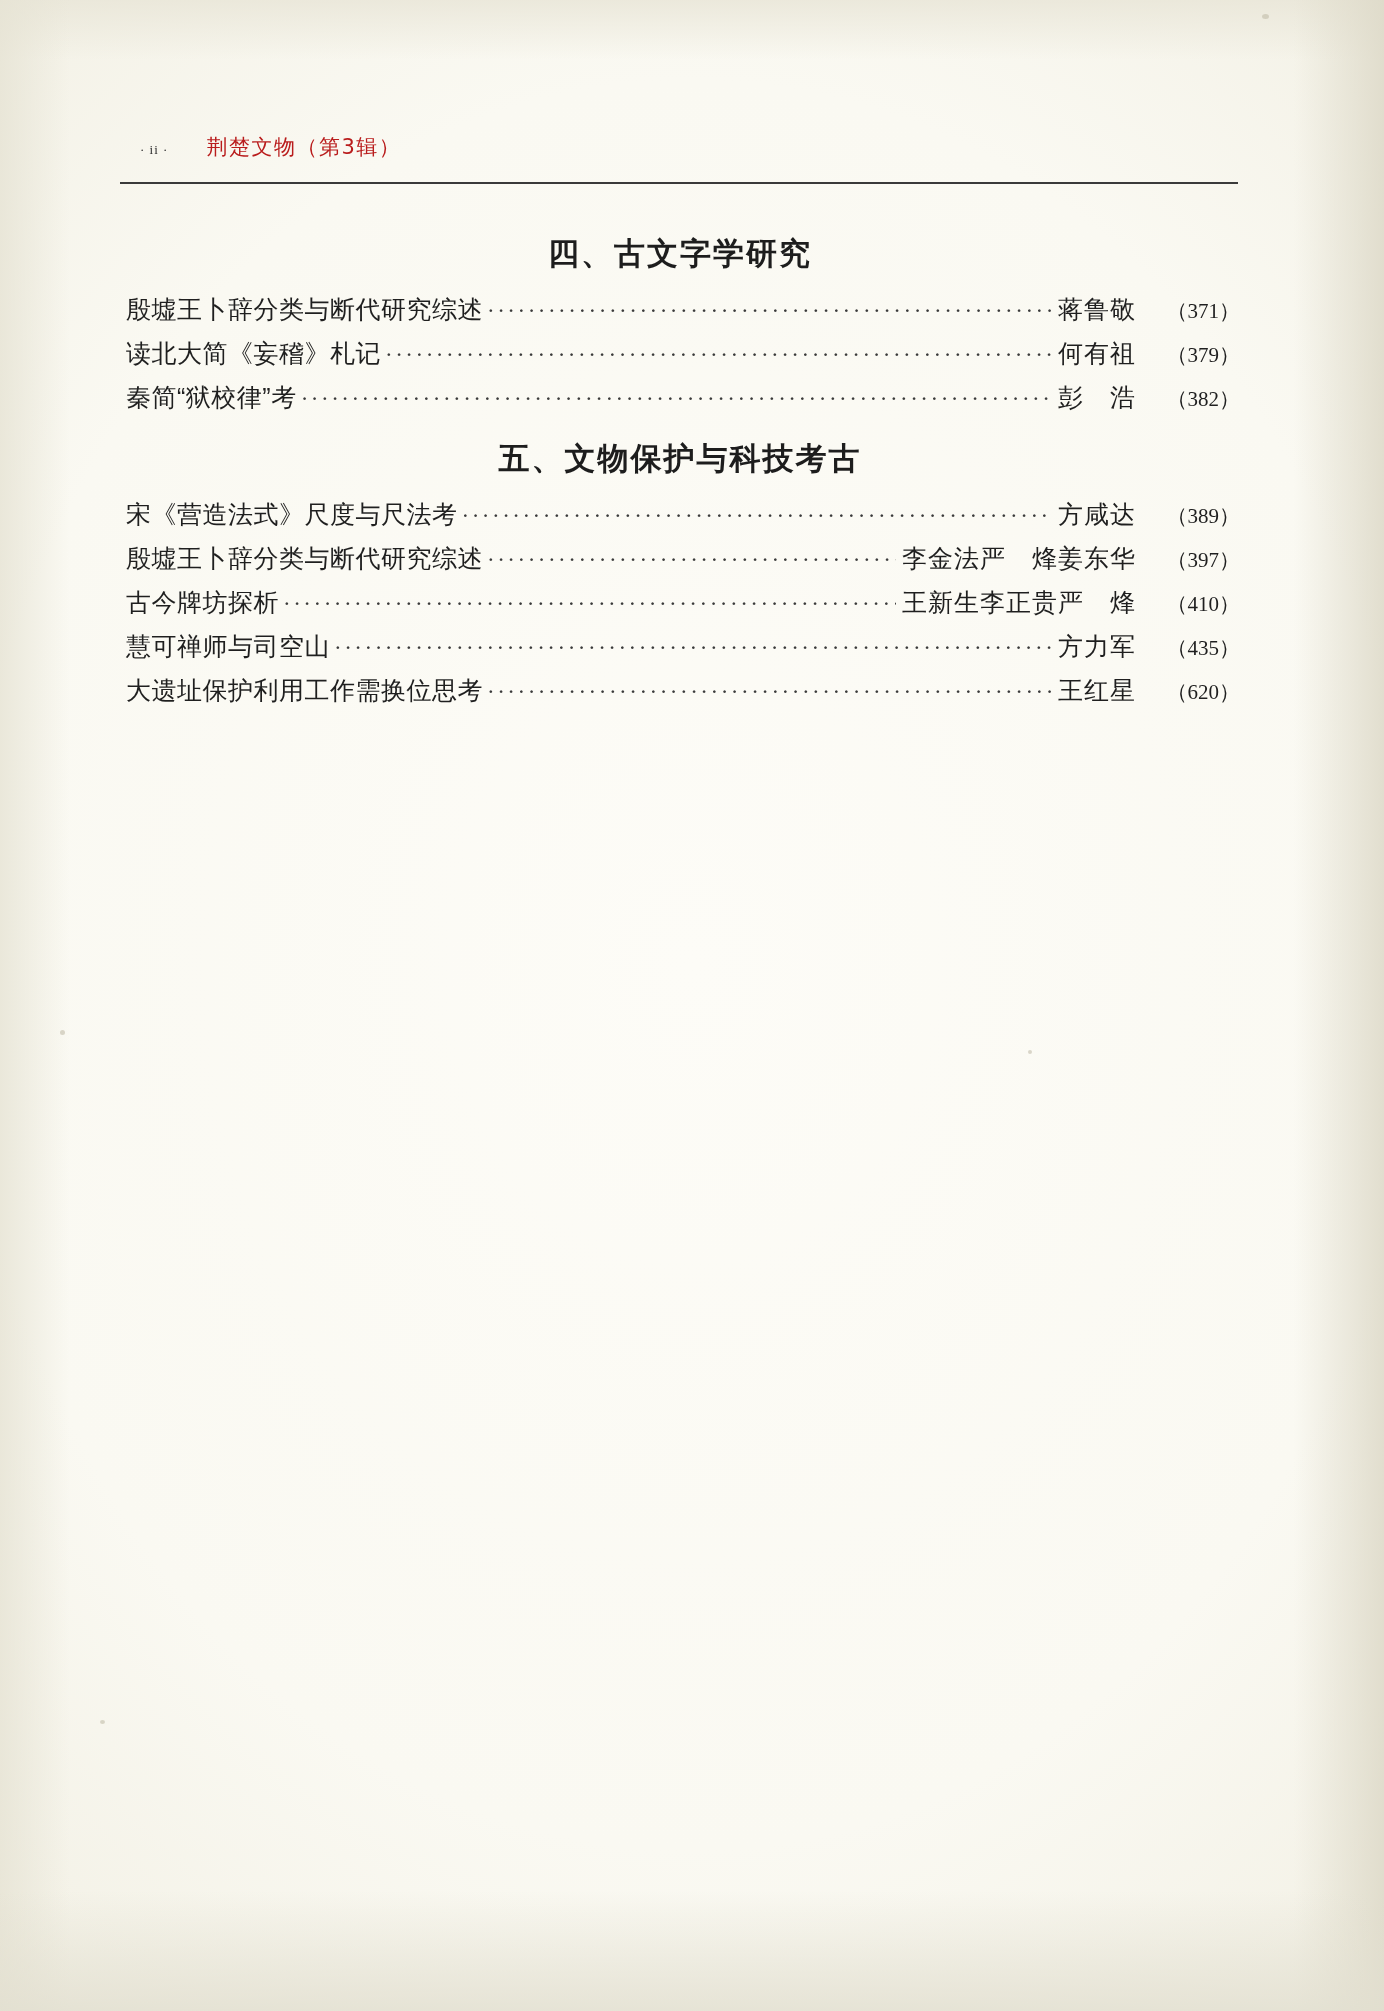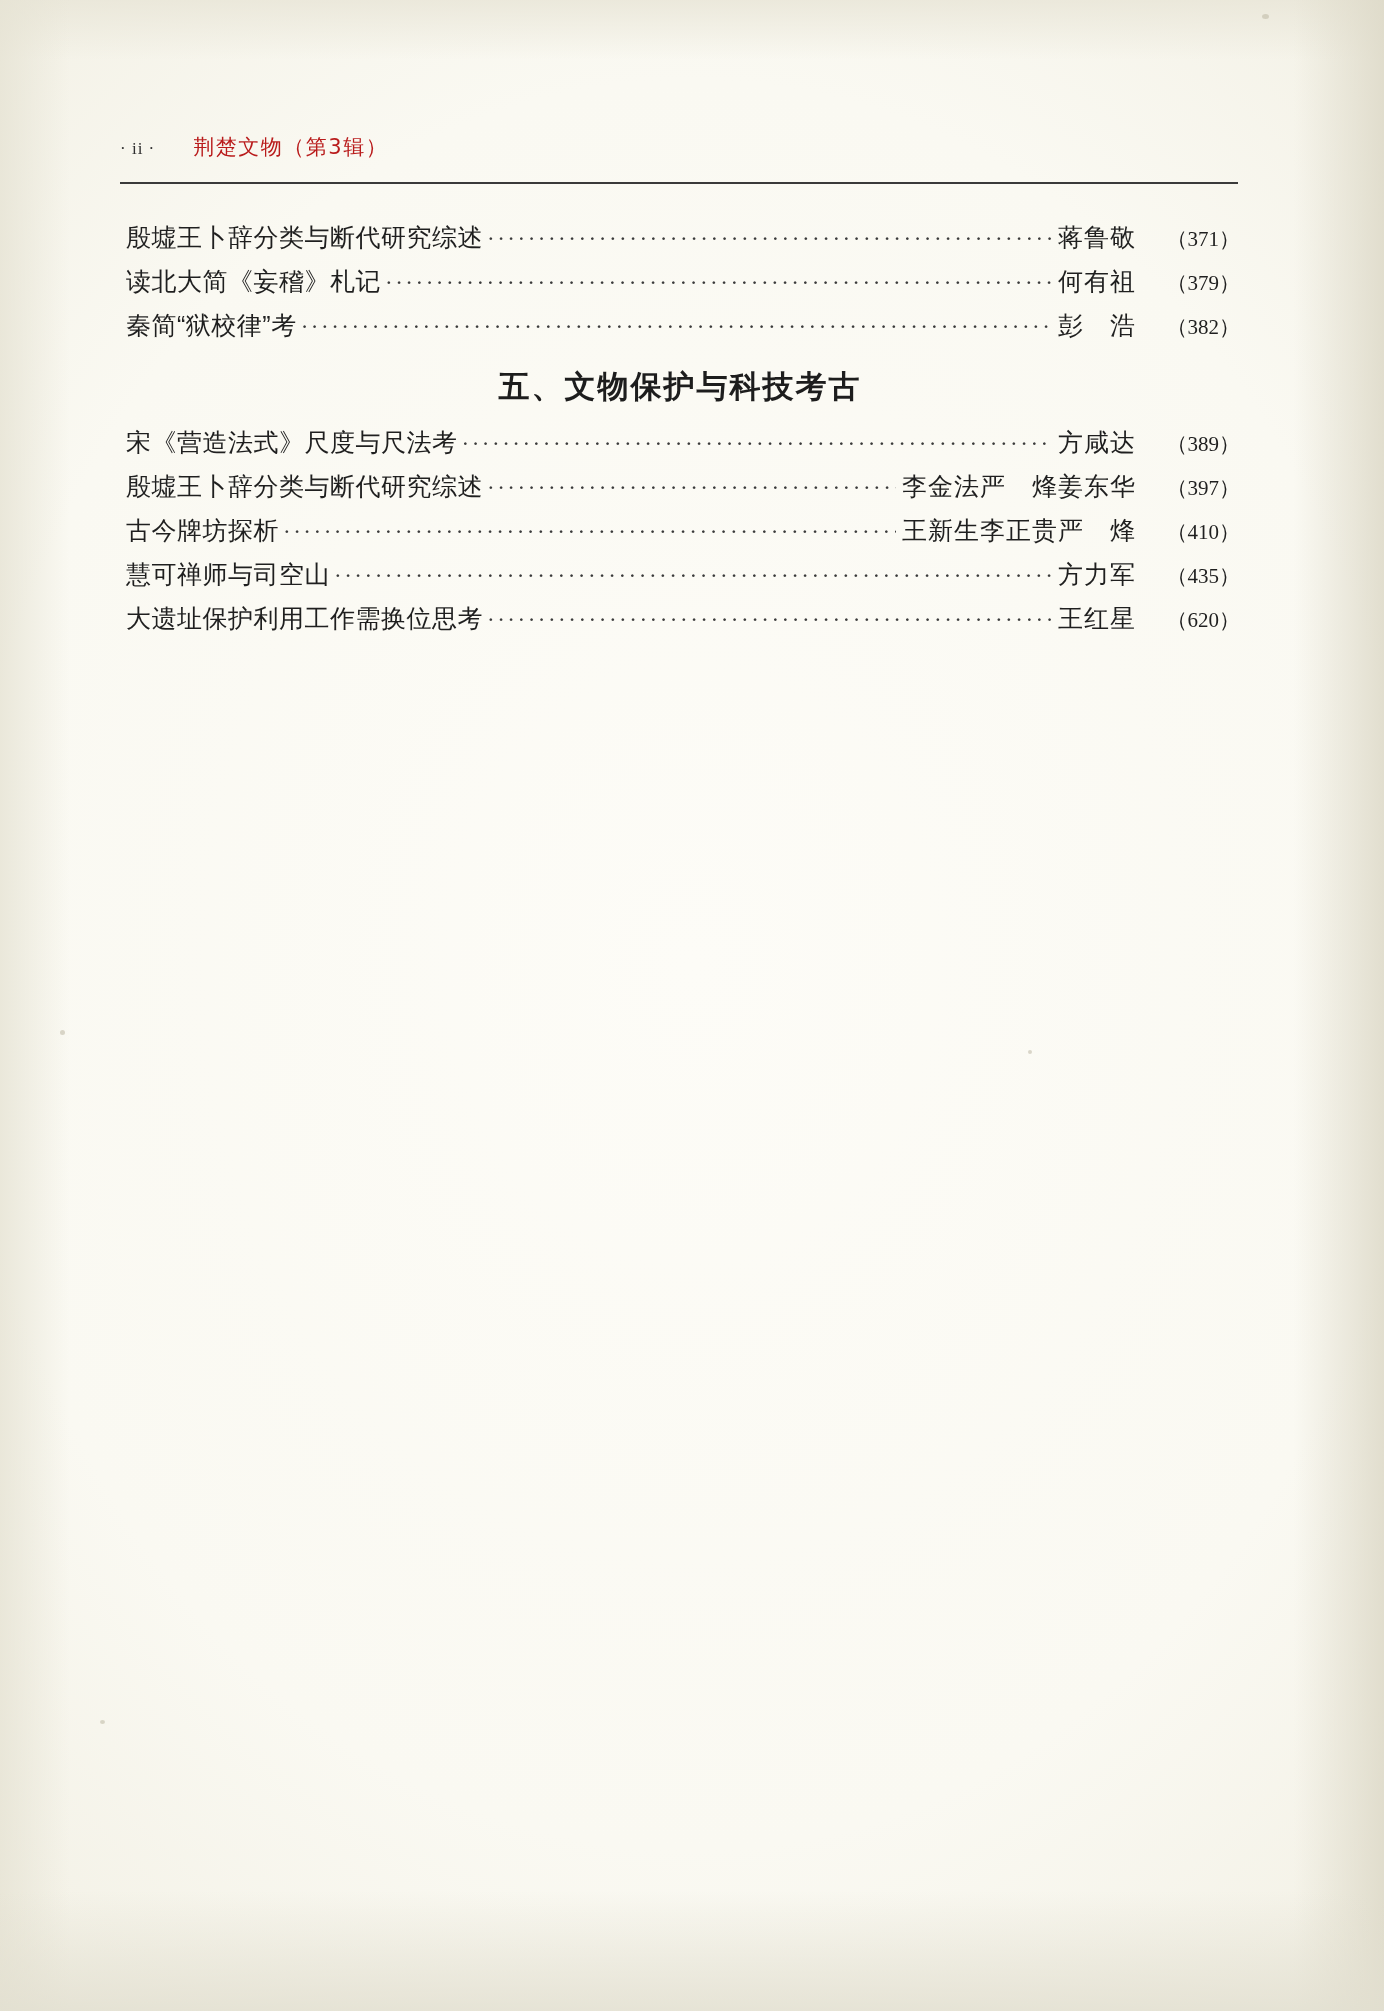--- a/index.html
+++ b/index.html
@@ -57,25 +57,26 @@
   .running-head {
     position: absolute;
     left: 120px;
     top: 133px;
     width: 1120px;
     display: flex;
     align-items: baseline;
     color: #2b2b2b;
   }
   .folio {
-    font-size: 17px;
+    font-size: 13px;
     letter-spacing: 1px;
     color: #2f2f2f;
     white-space: nowrap;
     font-family: "Liberation Serif", serif;
+    margin-left: 20px;
   }
   .head-title {
     margin-left: 38px;
     font-size: 21px;
     letter-spacing: 1.5px;
     color: #b91c1c;
     white-space: nowrap;
     font-family: "DejaVu Sans", sans-serif;
   }
   .head-rule {
@@ -173,20 +174,21 @@
 <div class="paper-content">
 
   <div class="running-head">
     <span class="folio">· ii ·</span>
     <span class="head-title">荆楚文物（第3辑）</span>
   </div>
   <div class="head-rule"></div>
 
   <div class="toc">
 
+    <div class="section-head first">四、古文字学研究</div>
 
     <div class="entry">
       <span class="entry-title">殷墟王卜辞分类与断代研究综述</span>
       <span class="leaders">·······························································································································</span>
       <span class="authors"><span class="author">蒋鲁敬</span></span>
       <span class="page-ref">（371）</span>
     </div>
 
     <div class="entry">
       <span class="entry-title">读北大简《妄稽》札记</span>

